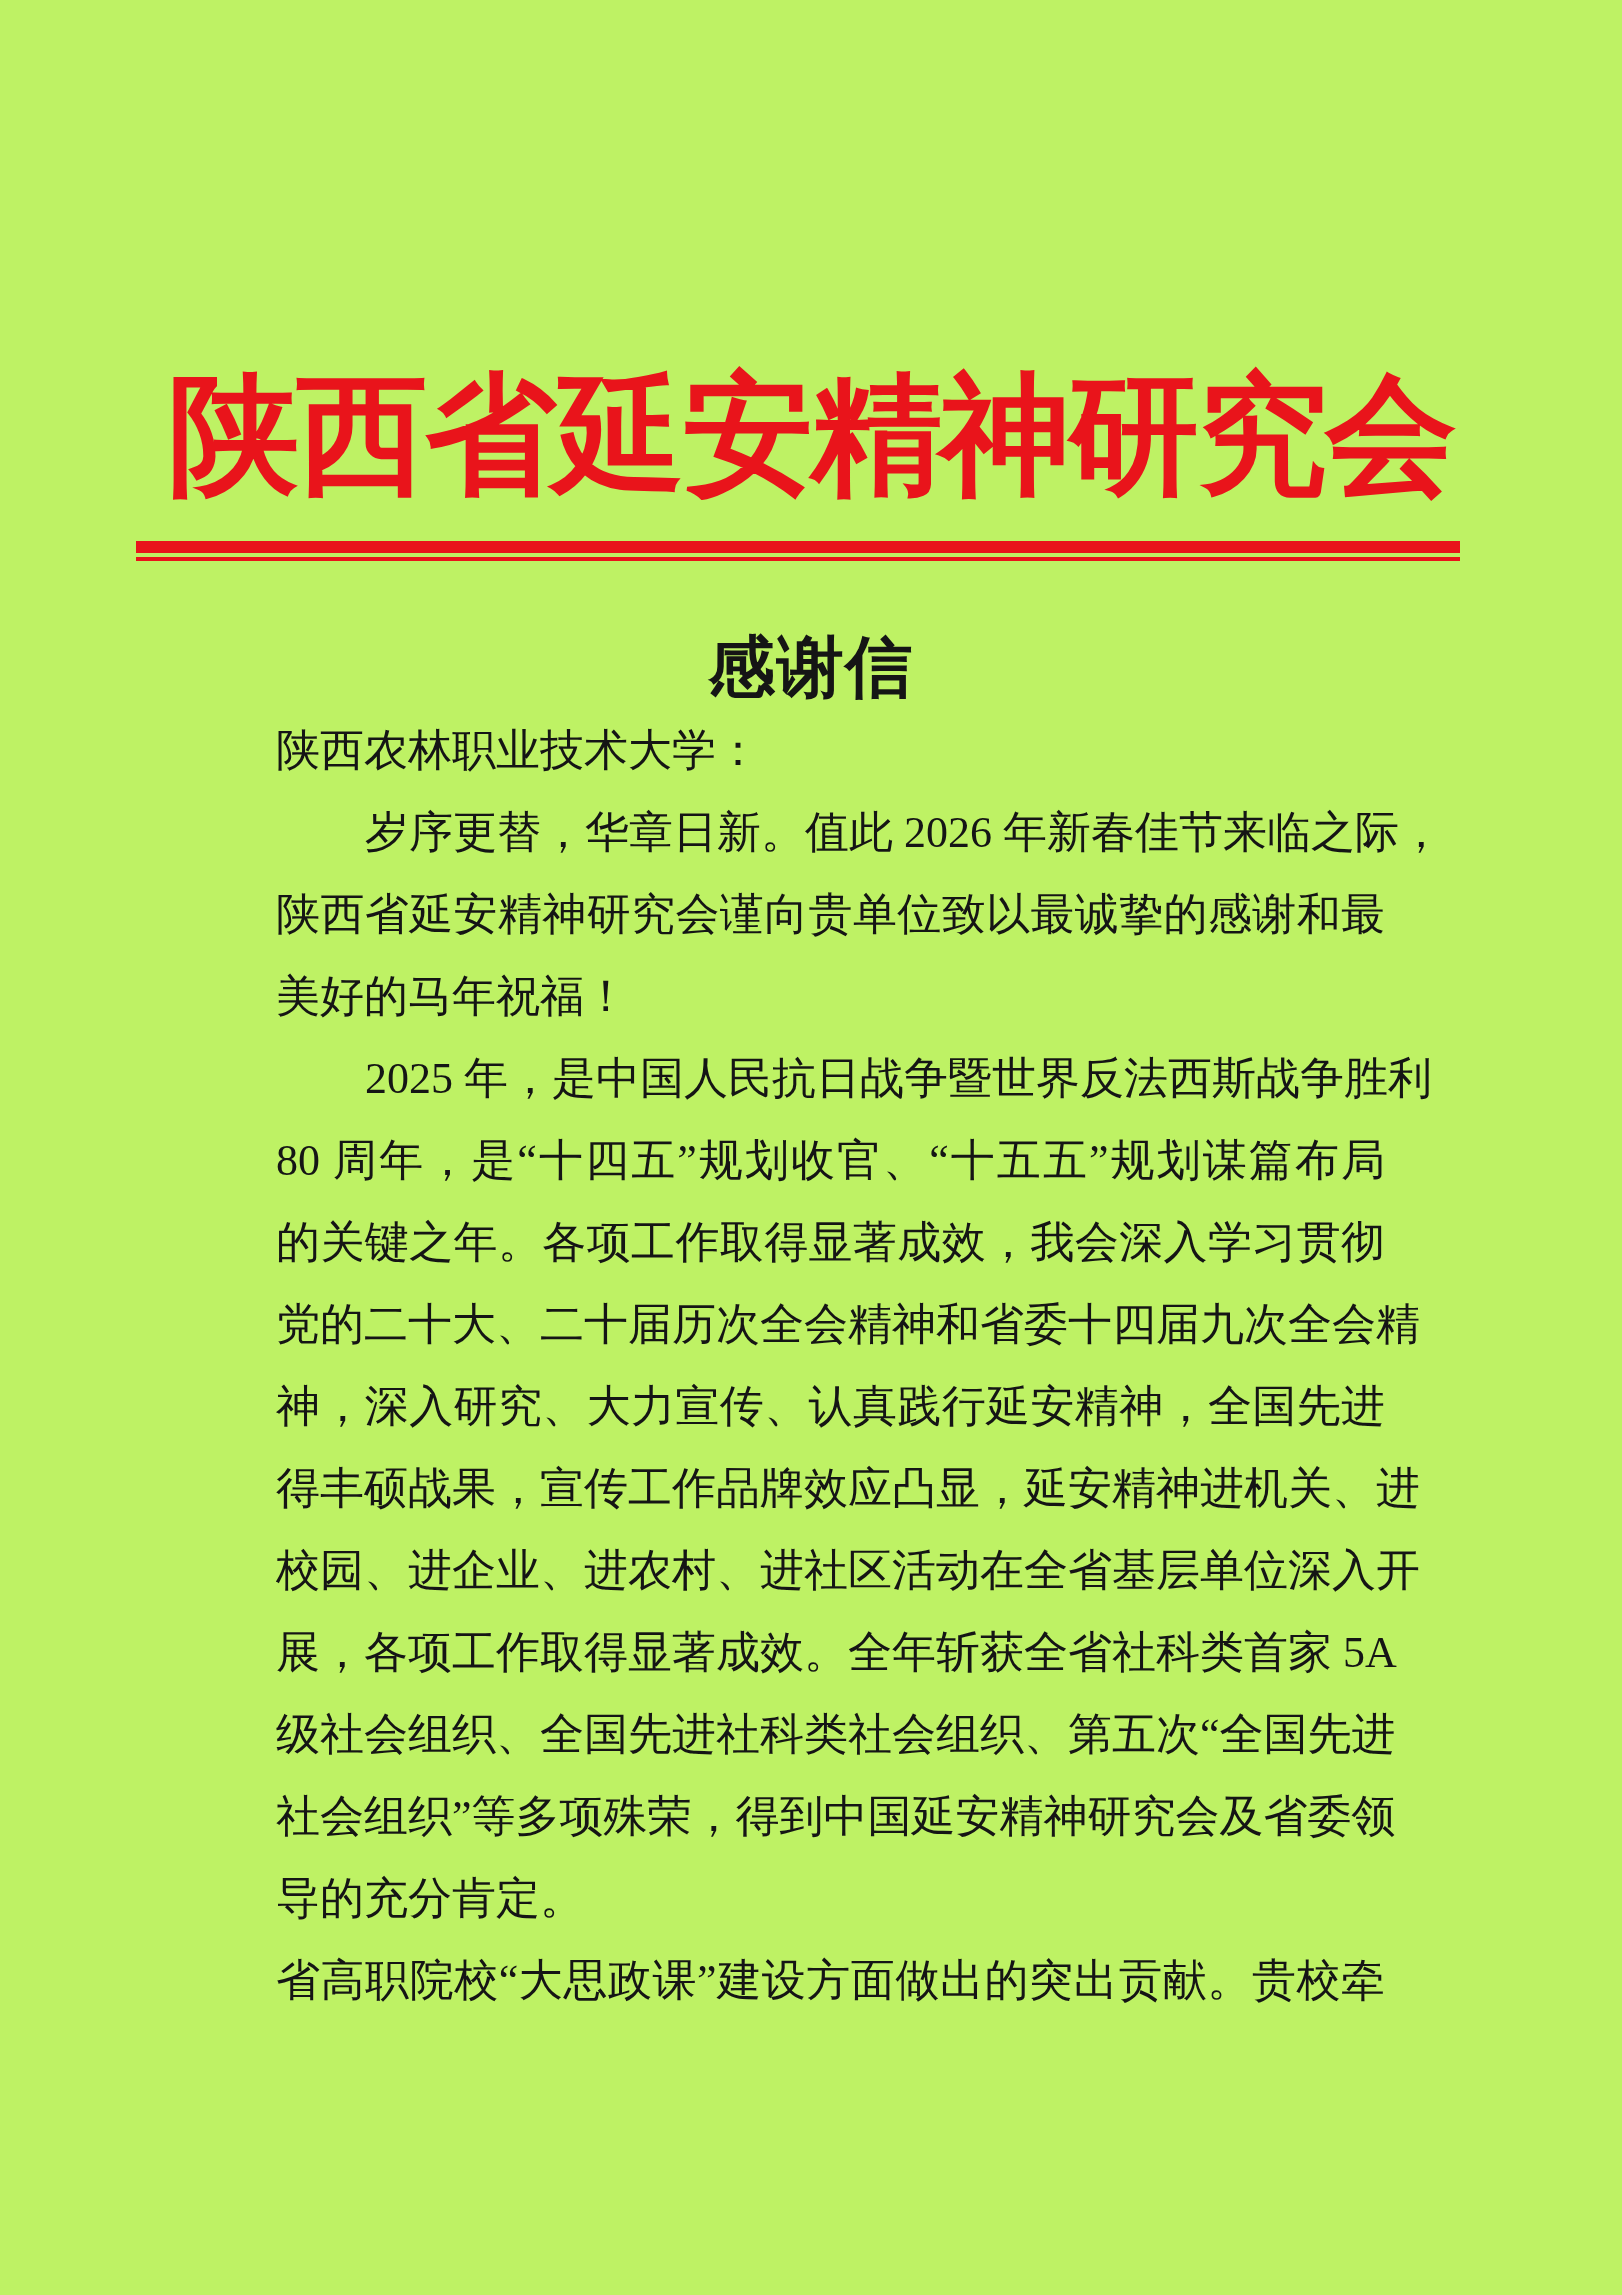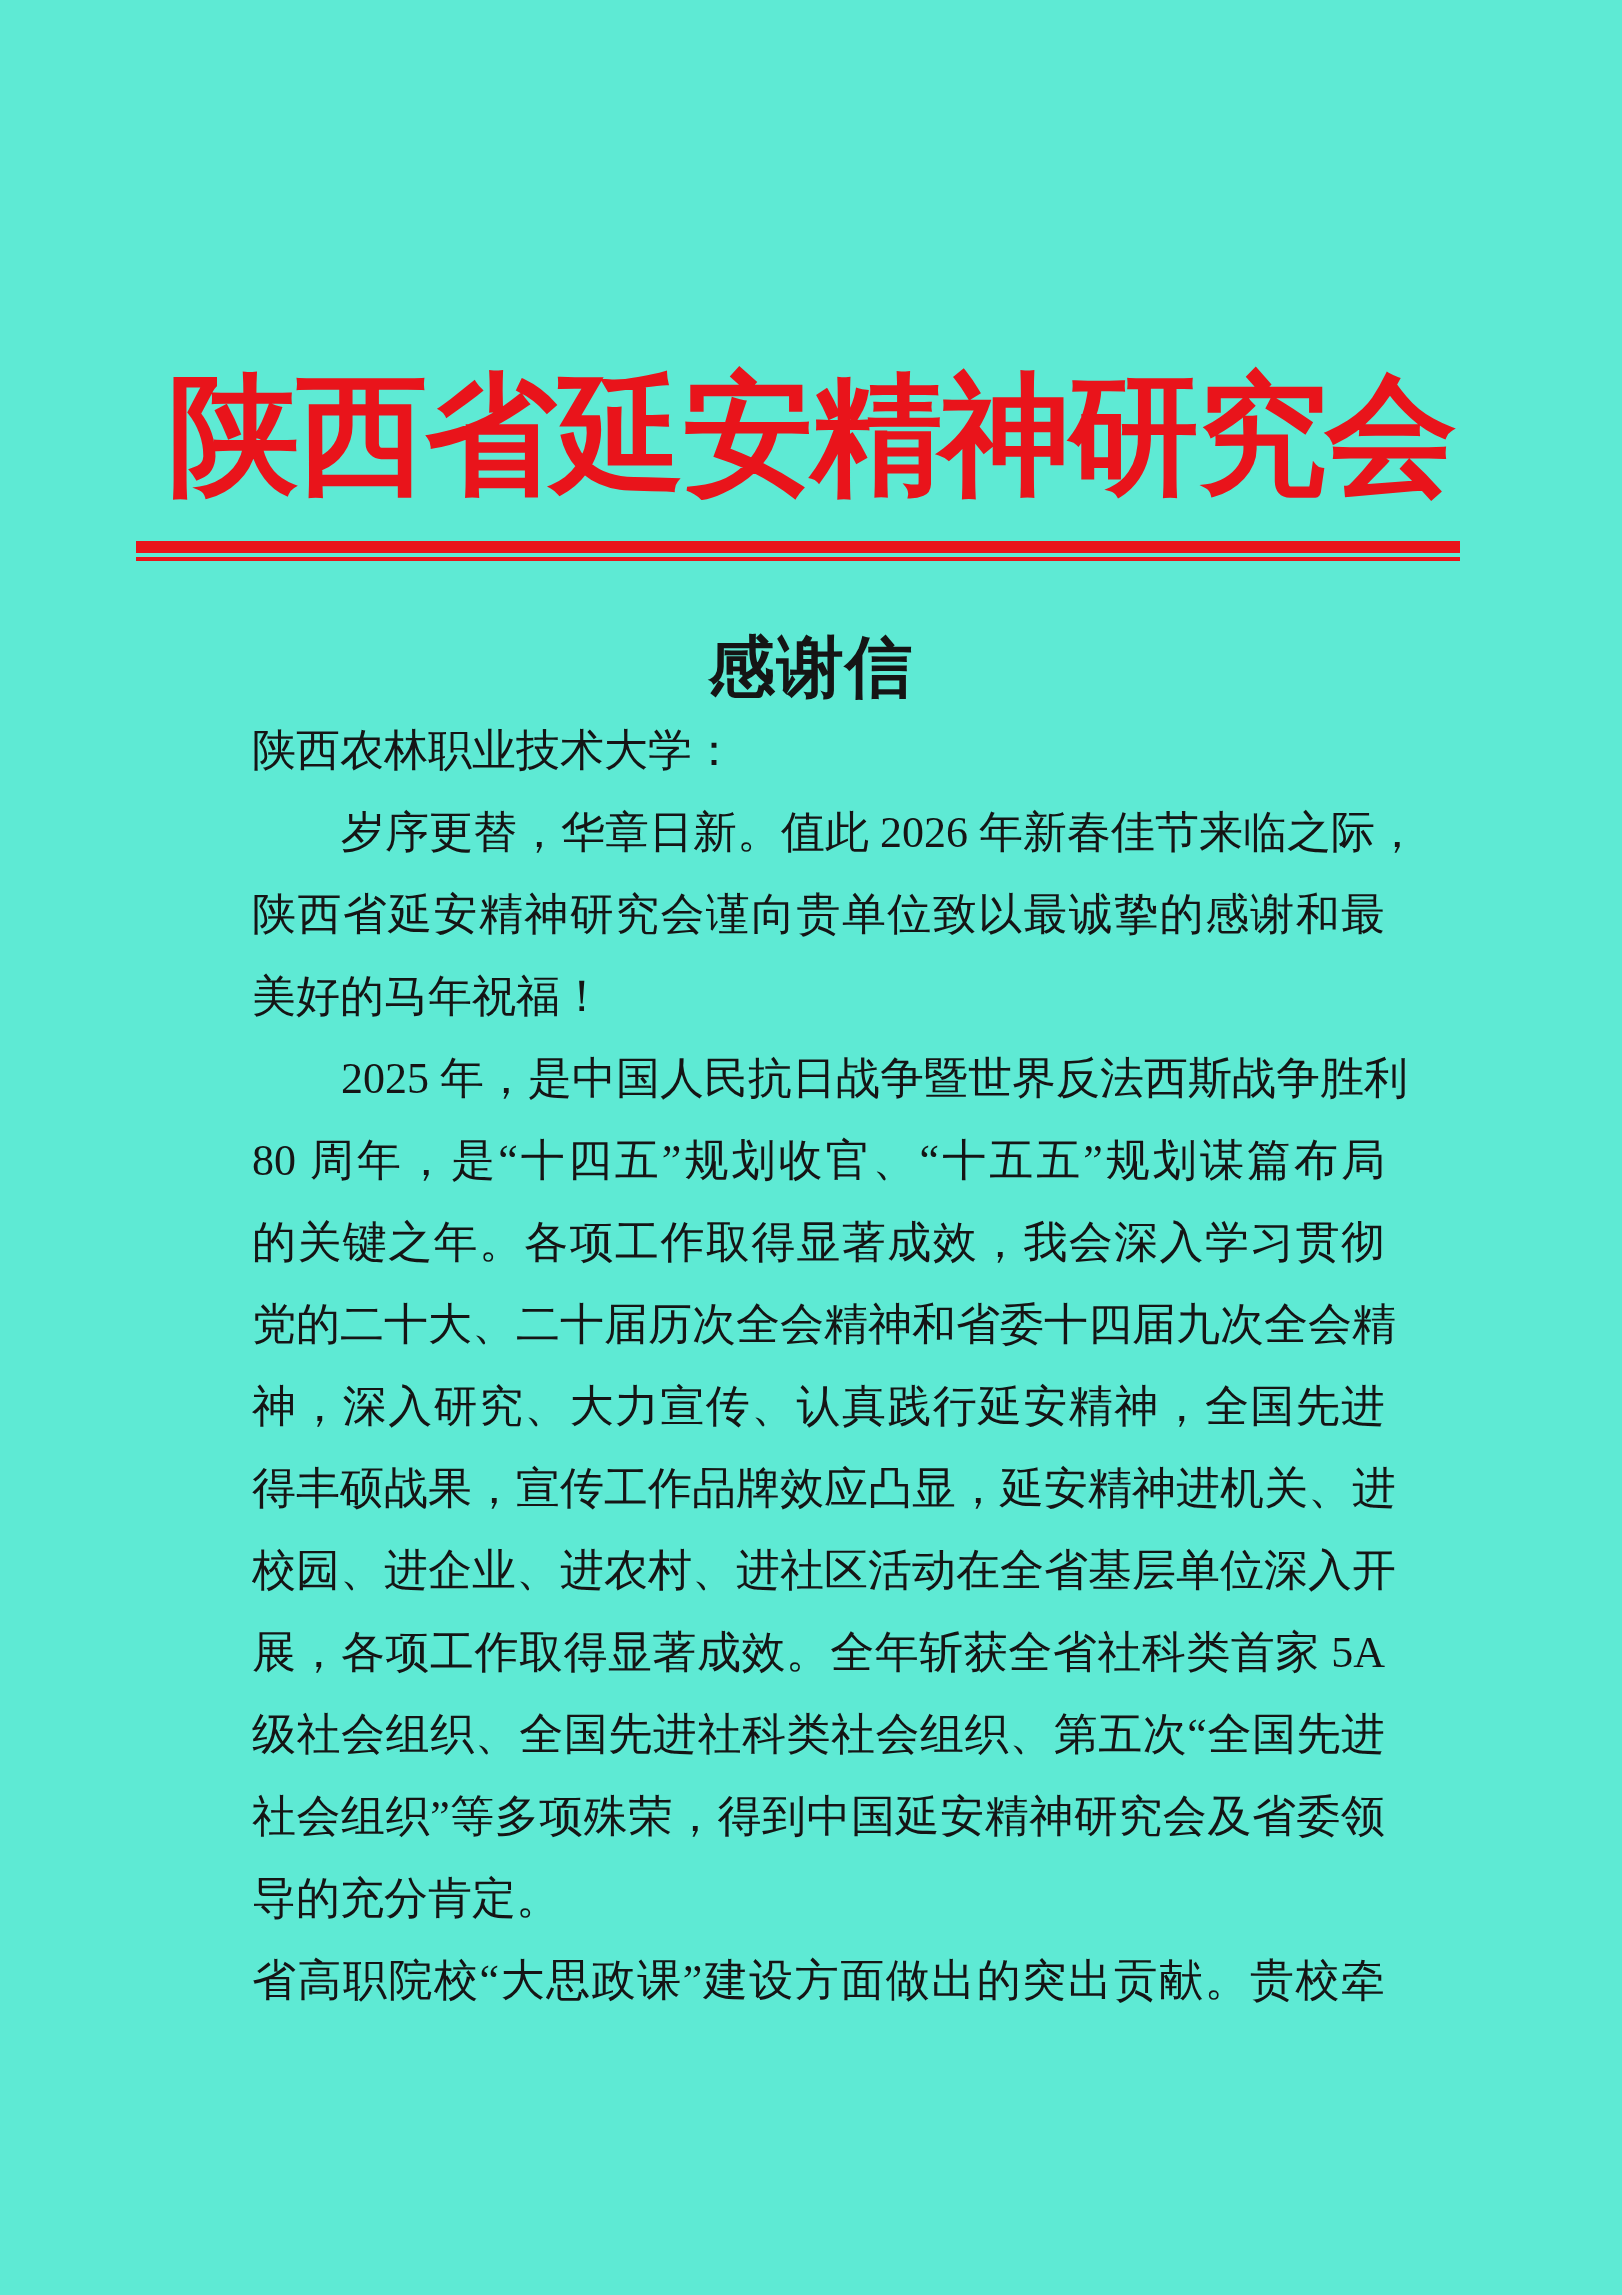--- a/index.html
+++ b/index.html
@@ -1,20 +1,20 @@
 <!DOCTYPE html>
 <html style="font-size:12.7px"><head>
 <meta charset="utf-8">
 <style>
   html, body { margin: 0; padding: 0; background: #ffffff; }
   .page {
     position: relative;
     width: 1622px;
     height: 2295px;
-    background: #5eead4;
+    background: #bef264;
     overflow: hidden;
     font-family: "Liberation Serif", serif;
     --accent: #e9141b;
     --ink: #151515;
   }
   .org-name {
     position: absolute;
     top: 360px;
     left: 0;
     width: 1622px;
@@ -51,20 +51,21 @@
     left: 252px;
     top: 710px;
     width: 1133px;
     font-size: 44px;
     color: var(--ink);
   }
   .line {
     height: 82px;
     line-height: 82px;
     white-space: nowrap;
+    margin-left: 24px;
   }
   .just {
     text-align: justify;
     text-align-last: justify;
   }
   .indent { text-indent: 89px; }
 </style>
 </head>
 <body>
 

